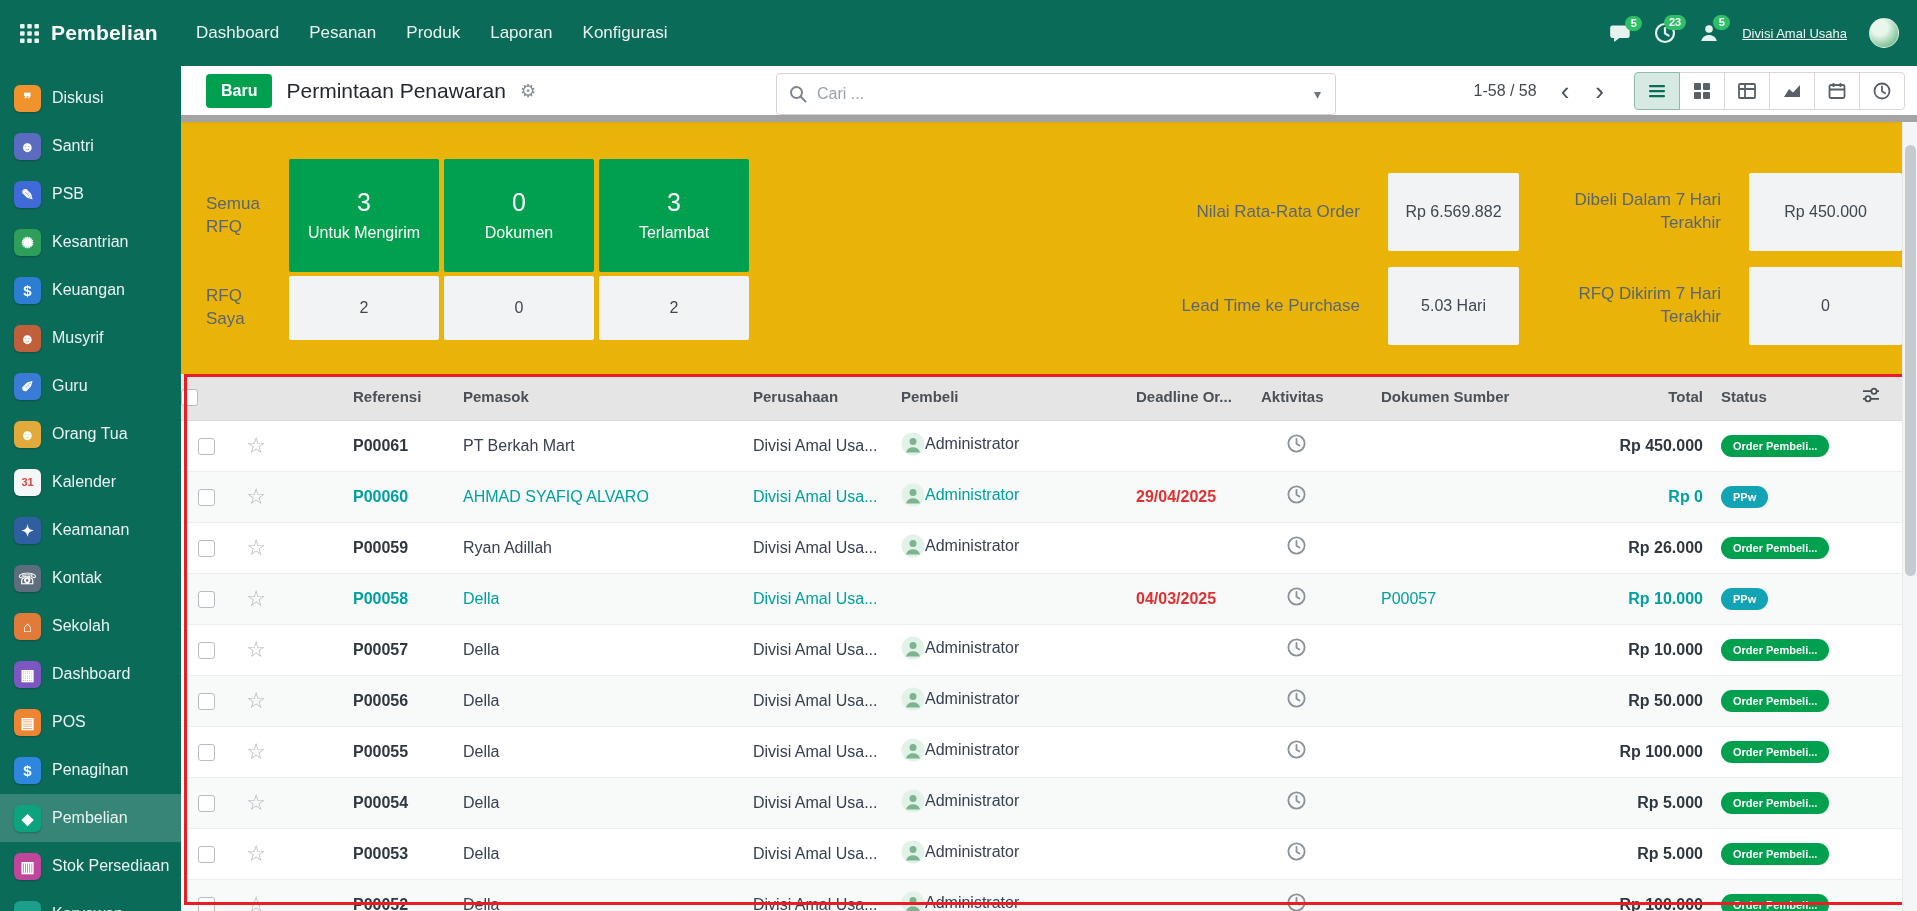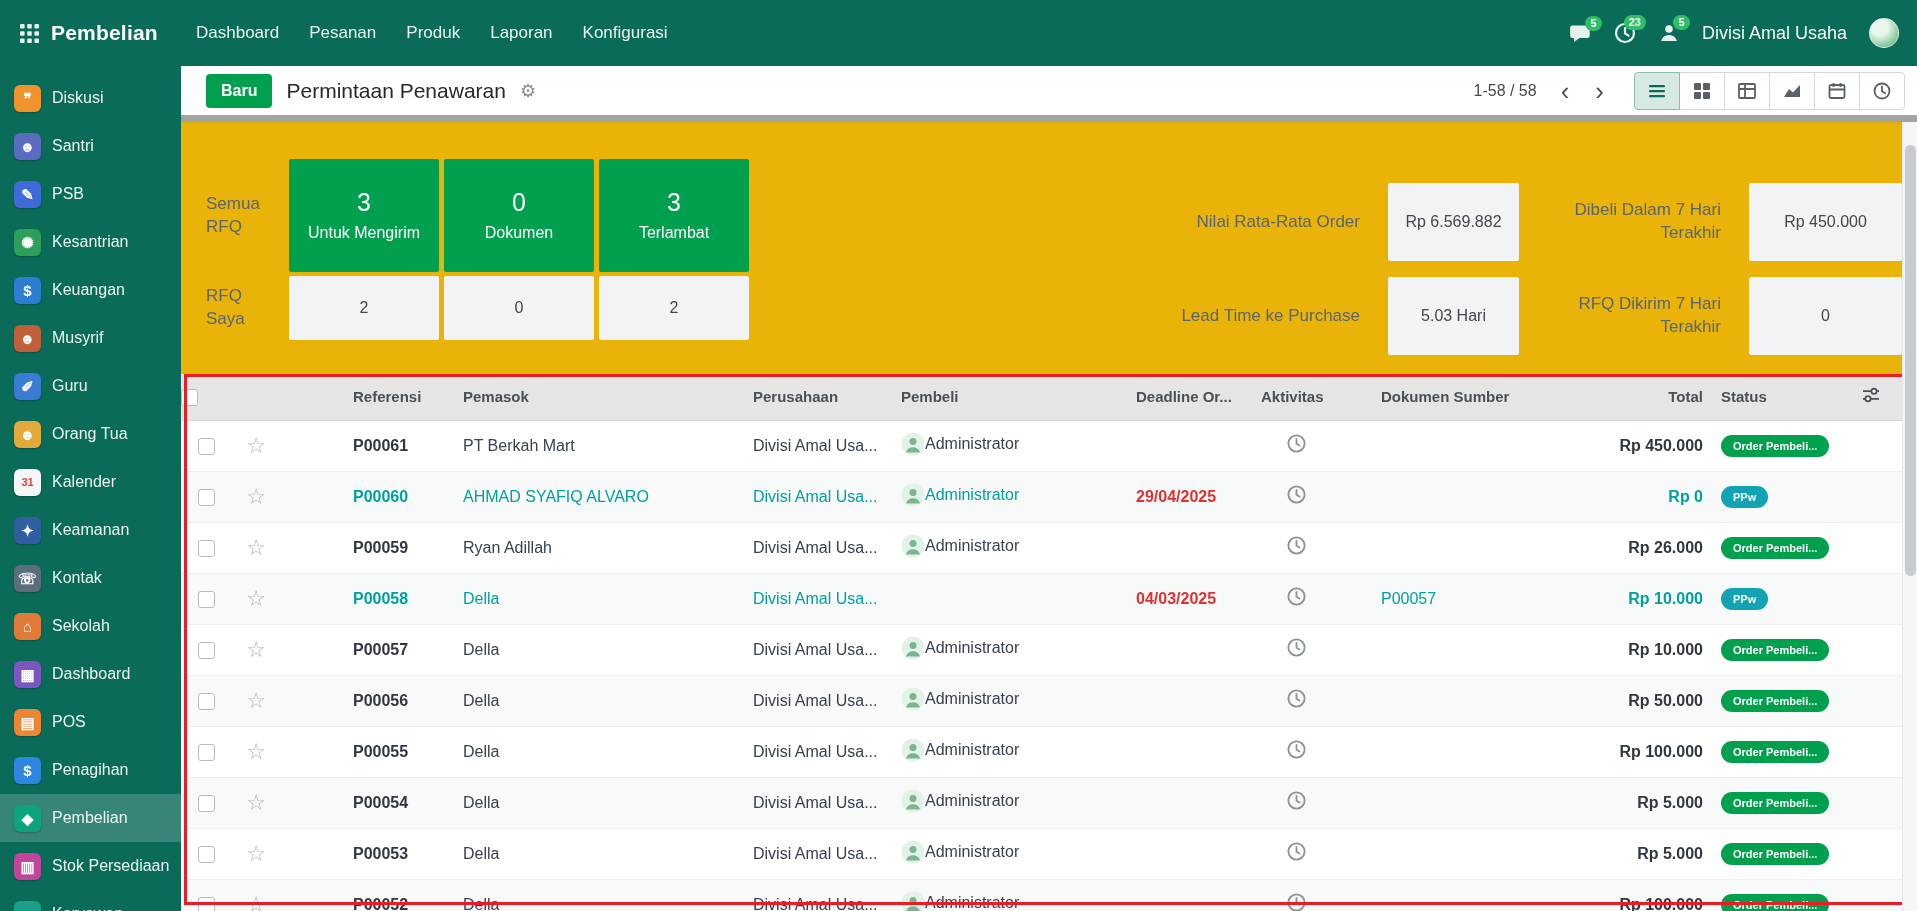--- a/index.html
+++ b/index.html
@@ -10,21 +10,21 @@
   
   .topnav { position:absolute; top:0; left:0; width:100%; height:66px; background:#0b6b59; display:flex; align-items:center; color:#fff; z-index:30; }
   .nav-left { width:181px; display:flex; align-items:center; padding-left:20px; gap:12px; flex-shrink:0; }
   .apps-icon { display:inline-flex; cursor:pointer; }
   .brand { font-size:21px; font-weight:700; letter-spacing:.2px; white-space:nowrap; cursor:pointer; }
   .nav-menu { display:flex; align-items:center; height:100%; }
   .nav-item { padding:0 15px; font-size:17px; color:#e9f3f0; line-height:66px; cursor:pointer; white-space:nowrap; }
   .nav-right { margin-left:auto; display:flex; align-items:center; gap:22px; padding-right:18px; }
   .nav-icon-wrap { position:relative; display:inline-flex; cursor:pointer; }
   .nav-badge { position:absolute; top:-7px; right:-10px; background:#2fbf66; color:#fff; font-size:11px; font-weight:700; border-radius:9px; padding:1px 5px; min-width:17px; text-align:center; line-height:13px; }
-  .company-name { font-size:18px; color:#f2f8f6; white-space:nowrap; cursor:pointer; }
+  .company-name { font-size:13px; color:#f2f8f6; white-space:nowrap; cursor:pointer;text-decoration:underline; }
   .user-avatar { width:30px; height:30px; border-radius:50%; background:radial-gradient(circle at 35% 30%, #e8f6ec 0 30%, #8cc9a0 70%, #5ba377 100%); border:1px solid rgba(255,255,255,.55); cursor:pointer; flex-shrink:0; }
 
   
   .sidebar { position:absolute; top:66px; left:0; width:181px; height:845px; background:#0b6b59; padding-top:8px; overflow:hidden; z-index:20; }
   .side-item { display:flex; align-items:center; gap:11px; height:48px; padding:0 0 0 14px; cursor:pointer; color:#eaf4f1; }
   .side-item.active { background:rgba(255,255,255,.18); }
   .side-icon { width:27px; height:27px; border-radius:6px; display:inline-flex; align-items:center; justify-content:center; flex-shrink:0; box-shadow:0 1px 2px rgba(0,0,0,.25); }
   .glyph { color:#fff; font-size:15px; line-height:1; font-weight:700; }
   .side-label { font-size:16px; white-space:nowrap; overflow:hidden; text-overflow:ellipsis; }
 
@@ -51,21 +51,21 @@
   .sw-btn.active { background:#d6e9e2; border-color:#8ebbac; z-index:2; }
 
   
   .kpi { position:relative; height:252px; background:#eab308; }
   .kpi-left { position:absolute; left:25px; top:37px; display:grid; grid-template-columns:78px 150px 150px 150px; grid-template-rows:113px 64px; column-gap:5px; row-gap:4px; }
   .kpi-row-label { display:flex; align-items:center; font-size:17px; color:#5a6570; line-height:1.35; }
   .kpi-card { background:#00a04e; color:#fff; border-radius:2px; display:flex; flex-direction:column; align-items:center; justify-content:center; text-align:center; padding:6px 10px; cursor:pointer; }
   .kpi-card .val { font-size:25px; font-weight:400; margin-bottom:6px; }
   .kpi-card .lbl { font-size:16px; line-height:1.25; }
   .kpi-my { background:#f2f3f5; color:#3f4750; display:flex; align-items:center; justify-content:center; font-size:16px; border-radius:2px; cursor:pointer; }
-  .kpi-right { position:absolute; right:15px; top:61px; display:grid; grid-template-columns:190px 131px 174px 153px; grid-template-rows:78px 78px; column-gap:28px; row-gap:16px; }
+  .kpi-right { position:absolute; right:15px; top:51px; display:grid; grid-template-columns:190px 131px 174px 153px; grid-template-rows:78px 78px; column-gap:28px; row-gap:16px; }
   .stat-label { display:flex; align-items:center; justify-content:flex-end; text-align:right; font-size:17px; color:#5a6570; line-height:1.35; }
   .stat-box { background:#f1f3f5; display:flex; align-items:center; justify-content:center; font-size:16px; color:#3f4750; border-radius:2px; }
 
   
   .table-wrap { position:relative; }
   table.rfq { width:1721px; border-collapse:collapse; table-layout:fixed; font-size:16px; color:#374151; }
   table.rfq thead th { height:46px; background:#e5e5e5; border-bottom:1px solid #d5d9dd; font-size:15px; font-weight:700; color:#4a5056; text-align:left; white-space:nowrap; overflow:hidden; text-overflow:ellipsis; cursor:pointer; }
   table.rfq tbody tr { height:51px; cursor:pointer; }
   table.rfq tbody tr:nth-child(even) { background:#f8f9f9; }
   table.rfq td { border-bottom:1px solid #eceff1; vertical-align:middle; white-space:nowrap; overflow:hidden; text-overflow:ellipsis; }
@@ -266,20 +266,28 @@
   </div>
     </aside>
 
   <div class="main">
 
     <div class="control-panel">
       <div class="cp-left">
         <button class="btn-new">Baru</button>
         <h1 class="view-title">Permintaan Penawaran</h1>
         <span class="gear">⚙</span>
+      </div>
+      <div class="searchbox">
+        <svg width="18" height="18" viewBox="0 0 18 18">
+            <circle cx="7.5" cy="7.5" r="5.5" fill="none" stroke="#7d848c" stroke-width="2"></circle>
+            <path d="M12 12l4.5 4.5" stroke="#7d848c" stroke-width="2" stroke-linecap="round"></path>
+          </svg>
+        <input type="text" placeholder="Cari ..." style="">
+        <span class="search-caret">▾</span>
       </div>
       <div class="cp-right">
         <span class="pager-text">1-58 / 58</span>
         <button class="pager-btn">‹</button>
         <button class="pager-btn">›</button>
         <div class="switcher">
           <span class="sw-btn active">
             <svg width="20" height="20" viewBox="0 0 20 20">
                 <g fill="#0b6b59">
                   <rect x="2" y="4" width="16" height="2.2" rx="1"></rect>

